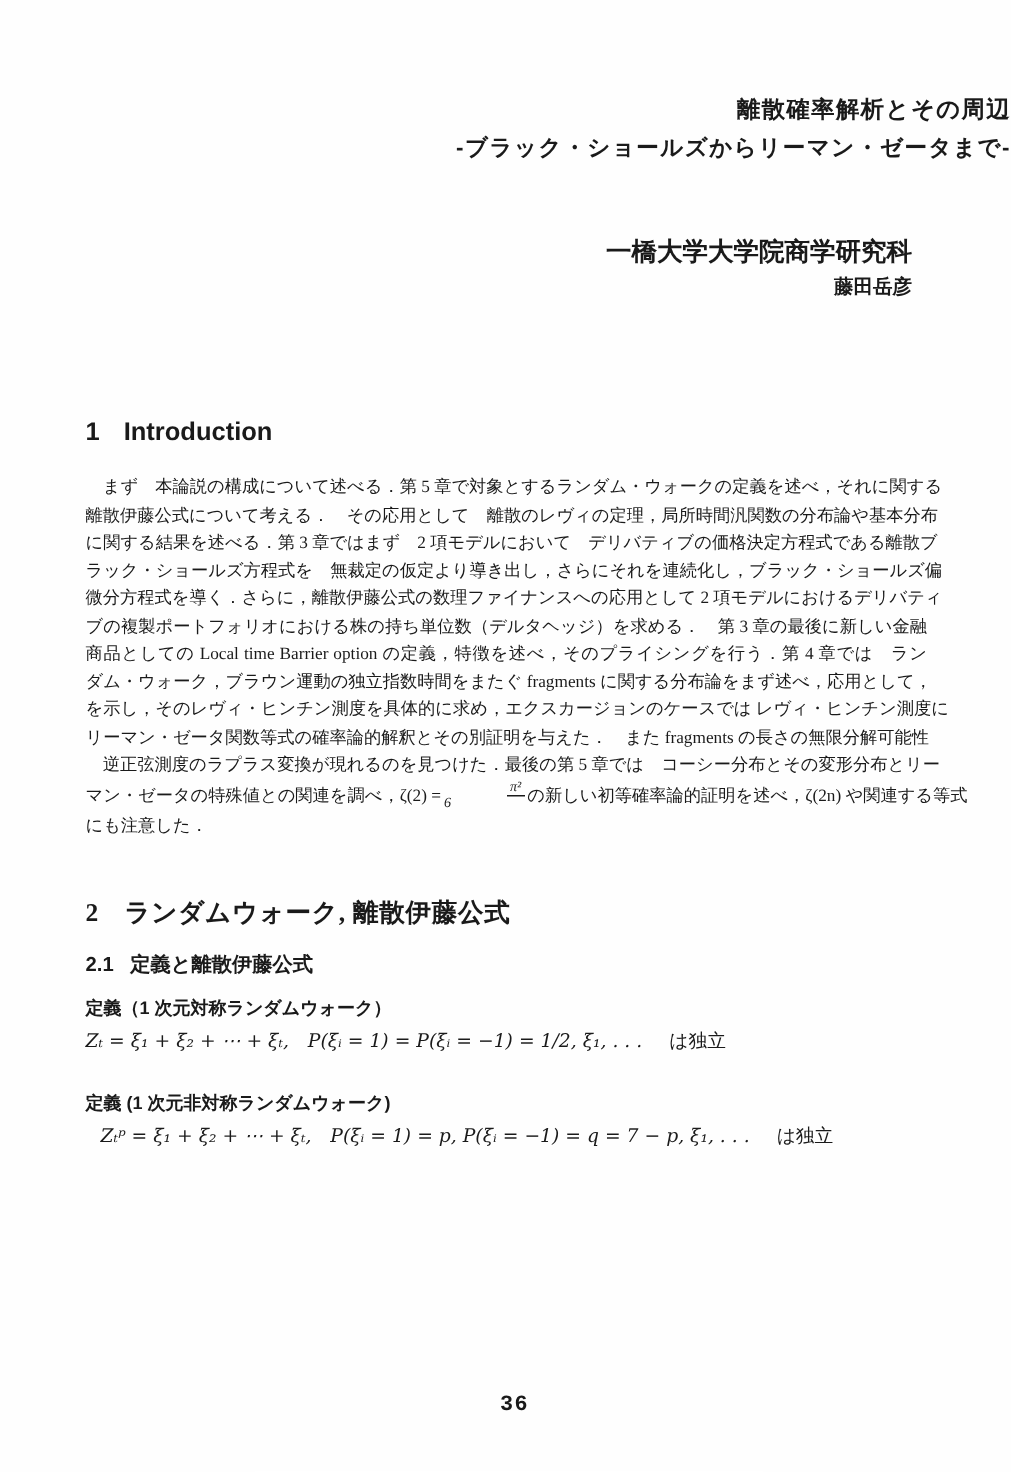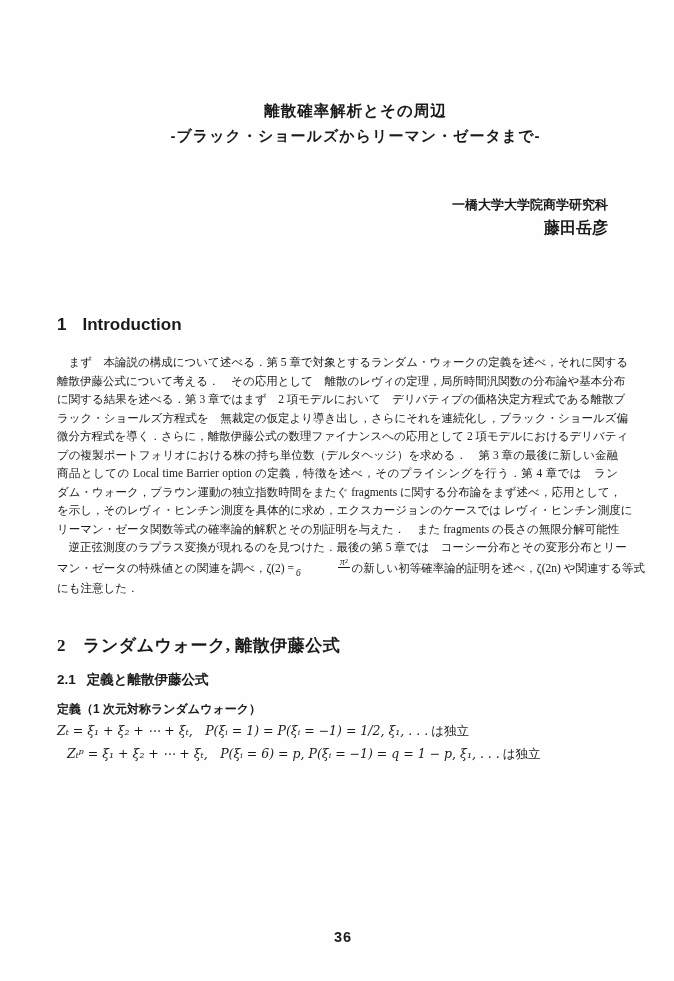--- a/index.html
+++ b/index.html
@@ -11,22 +11,22 @@
     position: relative;
     width: 674px;
     height: 981px;
     background: #fefefe;
     color: #1a1a1a;
     font-family: "Liberation Serif", serif;
     overflow: hidden;
   }
   
   .title-block {
-    padding-top: 97px;
-    text-align: center;
+    padding-top: 60px;
+    text-align: right;
     font-family: "Liberation Sans", sans-serif;
     font-weight: bold;
     margin-left: 37px;
   }
   .doc-title {
     font-size: 15.5px;
     line-height: 27px;
     letter-spacing: 1px;
   }
   .doc-subtitle {
@@ -36,25 +36,25 @@
   }
   
   .author-block {
     margin-top: 46px;
     padding-right: 66px;
     text-align: right;
     font-family: "Liberation Sans", sans-serif;
     font-weight: bold;
   }
   .affiliation {
+    font-size: 17px;
+    line-height: 22px;
+  }
+  .author-name {
     font-size: 13px;
-    line-height: 22px;
-  }
-  .author-name {
-    font-size: 16px;
     line-height: 24px;
   }
   
   .sec1-heading {
     margin: 74px 0 0 57px;
     font-family: "Liberation Sans", sans-serif;
     font-weight: 600;
     font-size: 17px;
     line-height: 22px;
   }
@@ -116,30 +116,30 @@
     font-size: 12.5px;
     line-height: 18px;
   }
   .def-formula.indented { margin-left: 67px; }
   .math {
     font-family: "DejaVu Serif", "Liberation Serif", serif;
     font-style: italic;
   }
   .math-suffix {
     font-style: normal;
-    margin-left: 3px;
+    margin-left: 18px;
   }
   
   .page-number {
     position: absolute;
     left: 12px;
     right: 0;
     top: 929px;
     text-align: center;
-    font-family: Liberation Sans, sans-serif;
+    font-family: Liberation Mono, monospace;
     font-weight: bold;
     font-size: 14.5px;
     letter-spacing: 1px;
   }
 </style>
 </head>
 <body>
 
 <div class="page">
 
@@ -181,19 +181,20 @@
 
   <div class="subsec-heading">
     <span class="sec-num">2.1</span><span>定義と離散伊藤公式</span>
   </div>
 
   <div class="def-label">定義（1 次元対称ランダムウォーク）</div>
   <div class="def-formula">
     <span class="math">Zₜ = ξ₁ + ξ₂ + ⋯ + ξₜ,　P(ξᵢ = 1) = P(ξᵢ = −1) = 1/2, ξ₁, . . .</span><span class="math-suffix">は独立</span>
   </div>
 
+  <div class="def-label second">定義 (1 次元非対称ランダムウォーク)</div>
   <div class="def-formula indented">
-    <span class="math">Zₜᵖ = ξ₁ + ξ₂ + ⋯ + ξₜ,　P(ξᵢ = 6) = p, P(ξᵢ = −1) = q = 1 − p, ξ₁, . . .</span><span class="math-suffix">は独立</span>
+    <span class="math">Zₜᵖ = ξ₁ + ξ₂ + ⋯ + ξₜ,　P(ξᵢ = 1) = p, P(ξᵢ = −1) = q = 7 − p, ξ₁, . . .</span><span class="math-suffix">は独立</span>
   </div>
 
   <div class="page-number">36</div>
 
 </div>
 
 </body></html>

